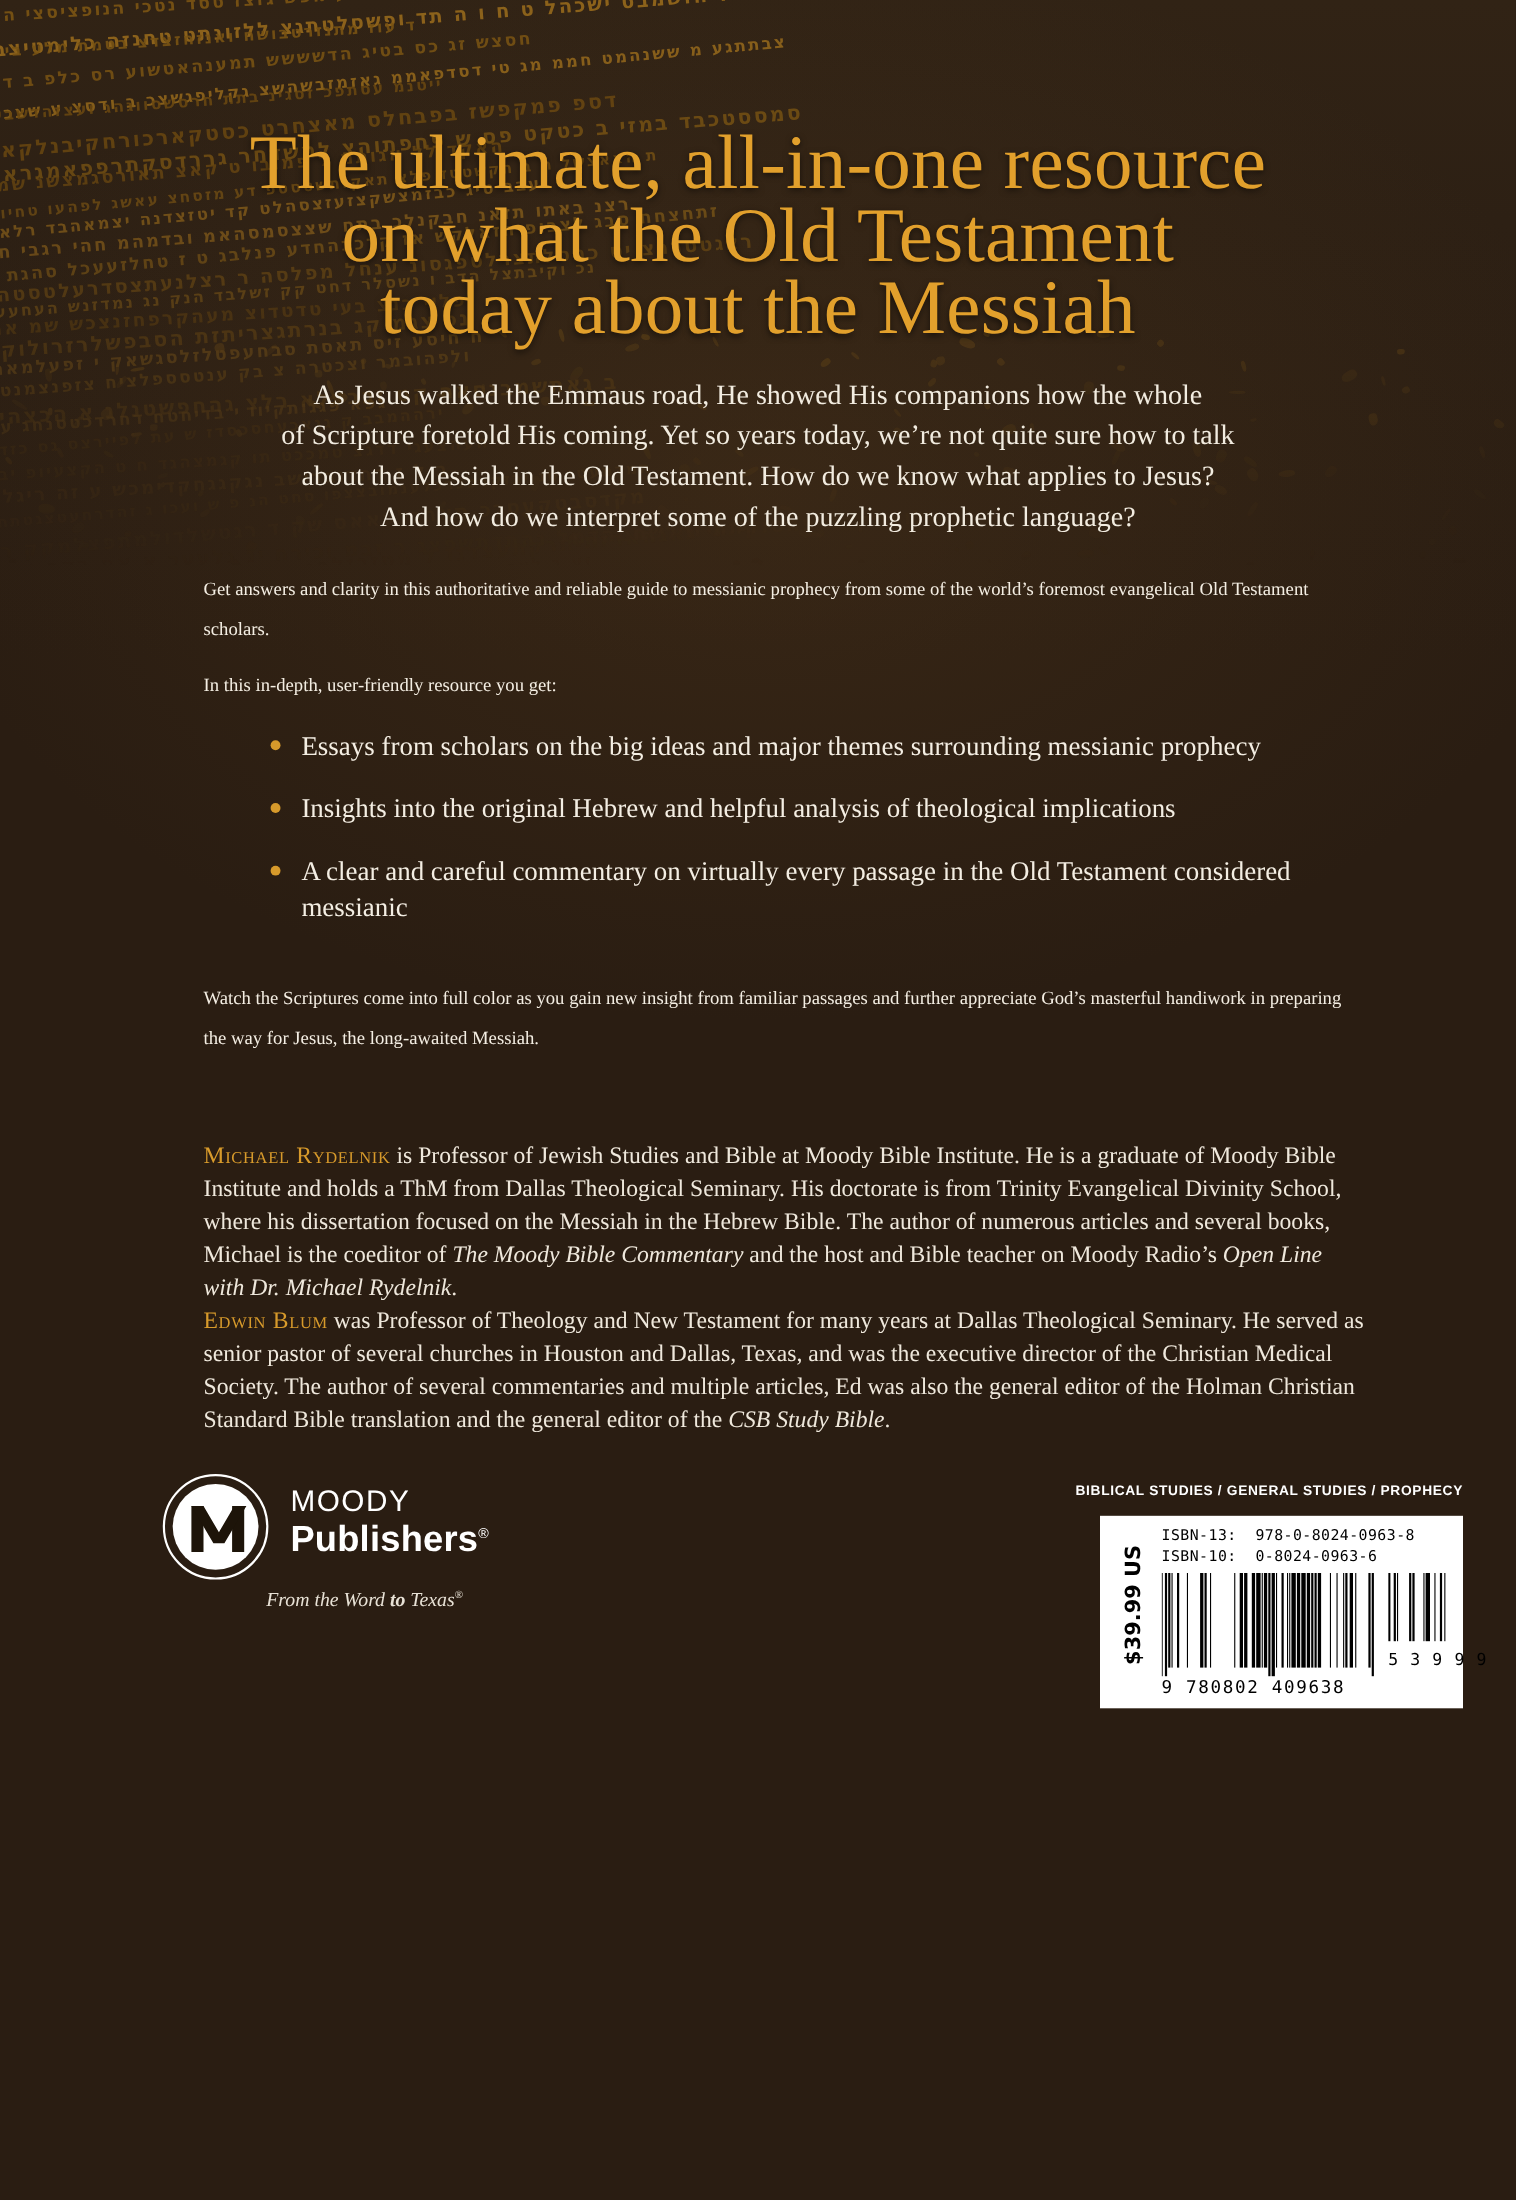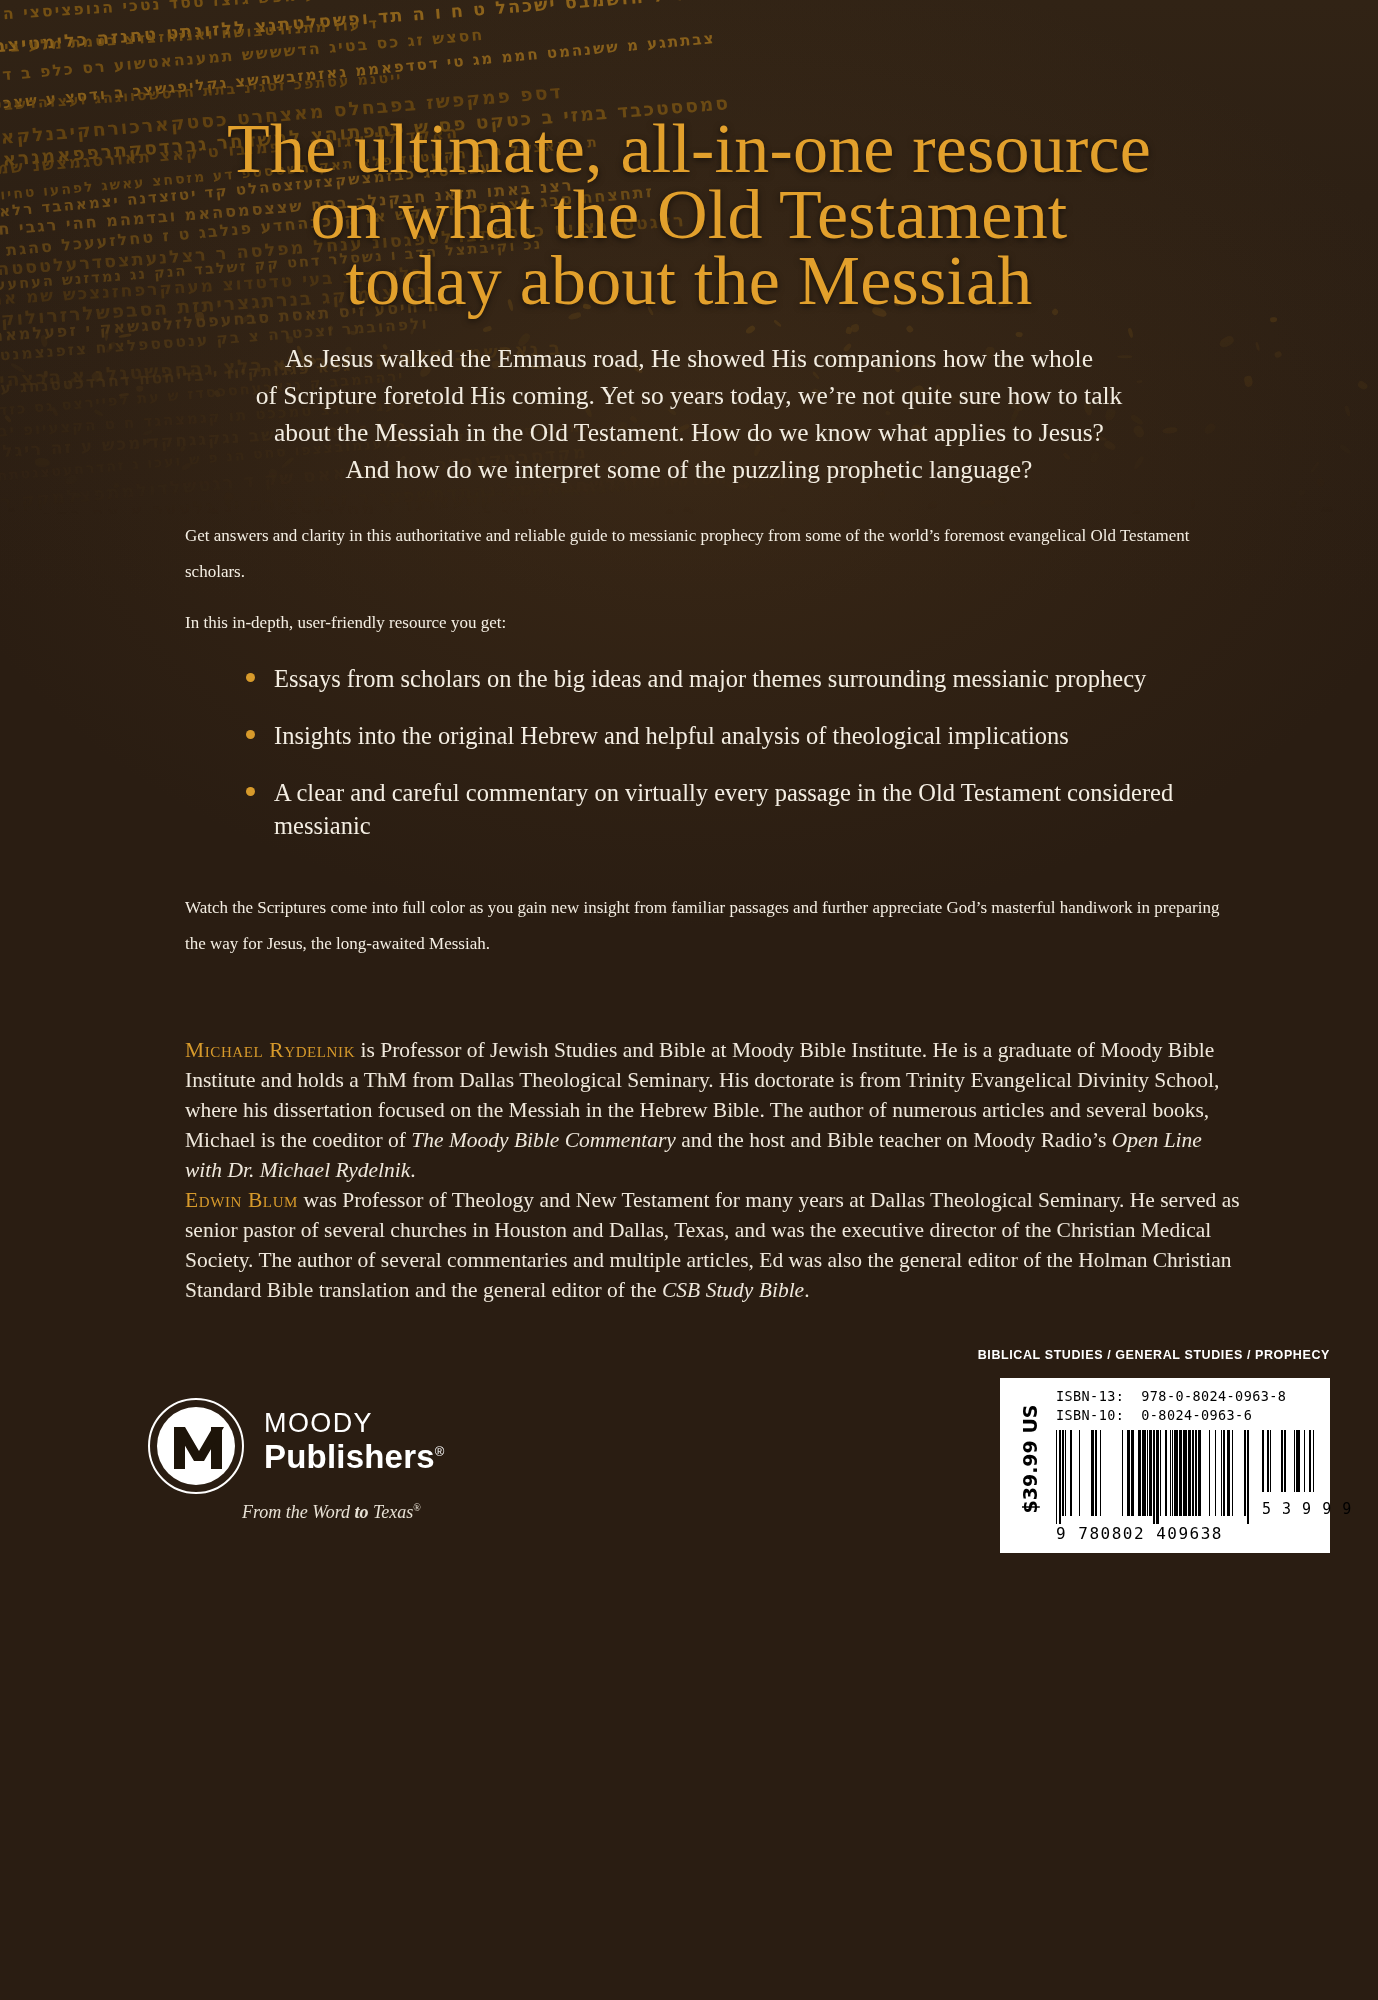--- a/index.html
+++ b/index.html
@@ -109,21 +109,21 @@
     position:absolute;right:48px;top:1348px;
     color:#ffffff;
     font-family:"Liberation Sans", sans-serif;
     font-weight:bold;
     font-size:12.5px;
     letter-spacing:.6px;
   }
 
   
   .logo{
-    position:absolute;left:148px;top:1390px;
+    position:absolute;left:148px;top:1332px;
     width:420px;height:150px;
   }
   .logo .mark{
     position:absolute;left:0;top:8px;
     width:96px;height:96px;border-radius:50%;
     border:2.5px solid #ffffff;
     box-sizing:border-box;
   }
   .logo .mark .inner{
     position:absolute;left:7px;top:7px;right:7px;bottom:7px;

